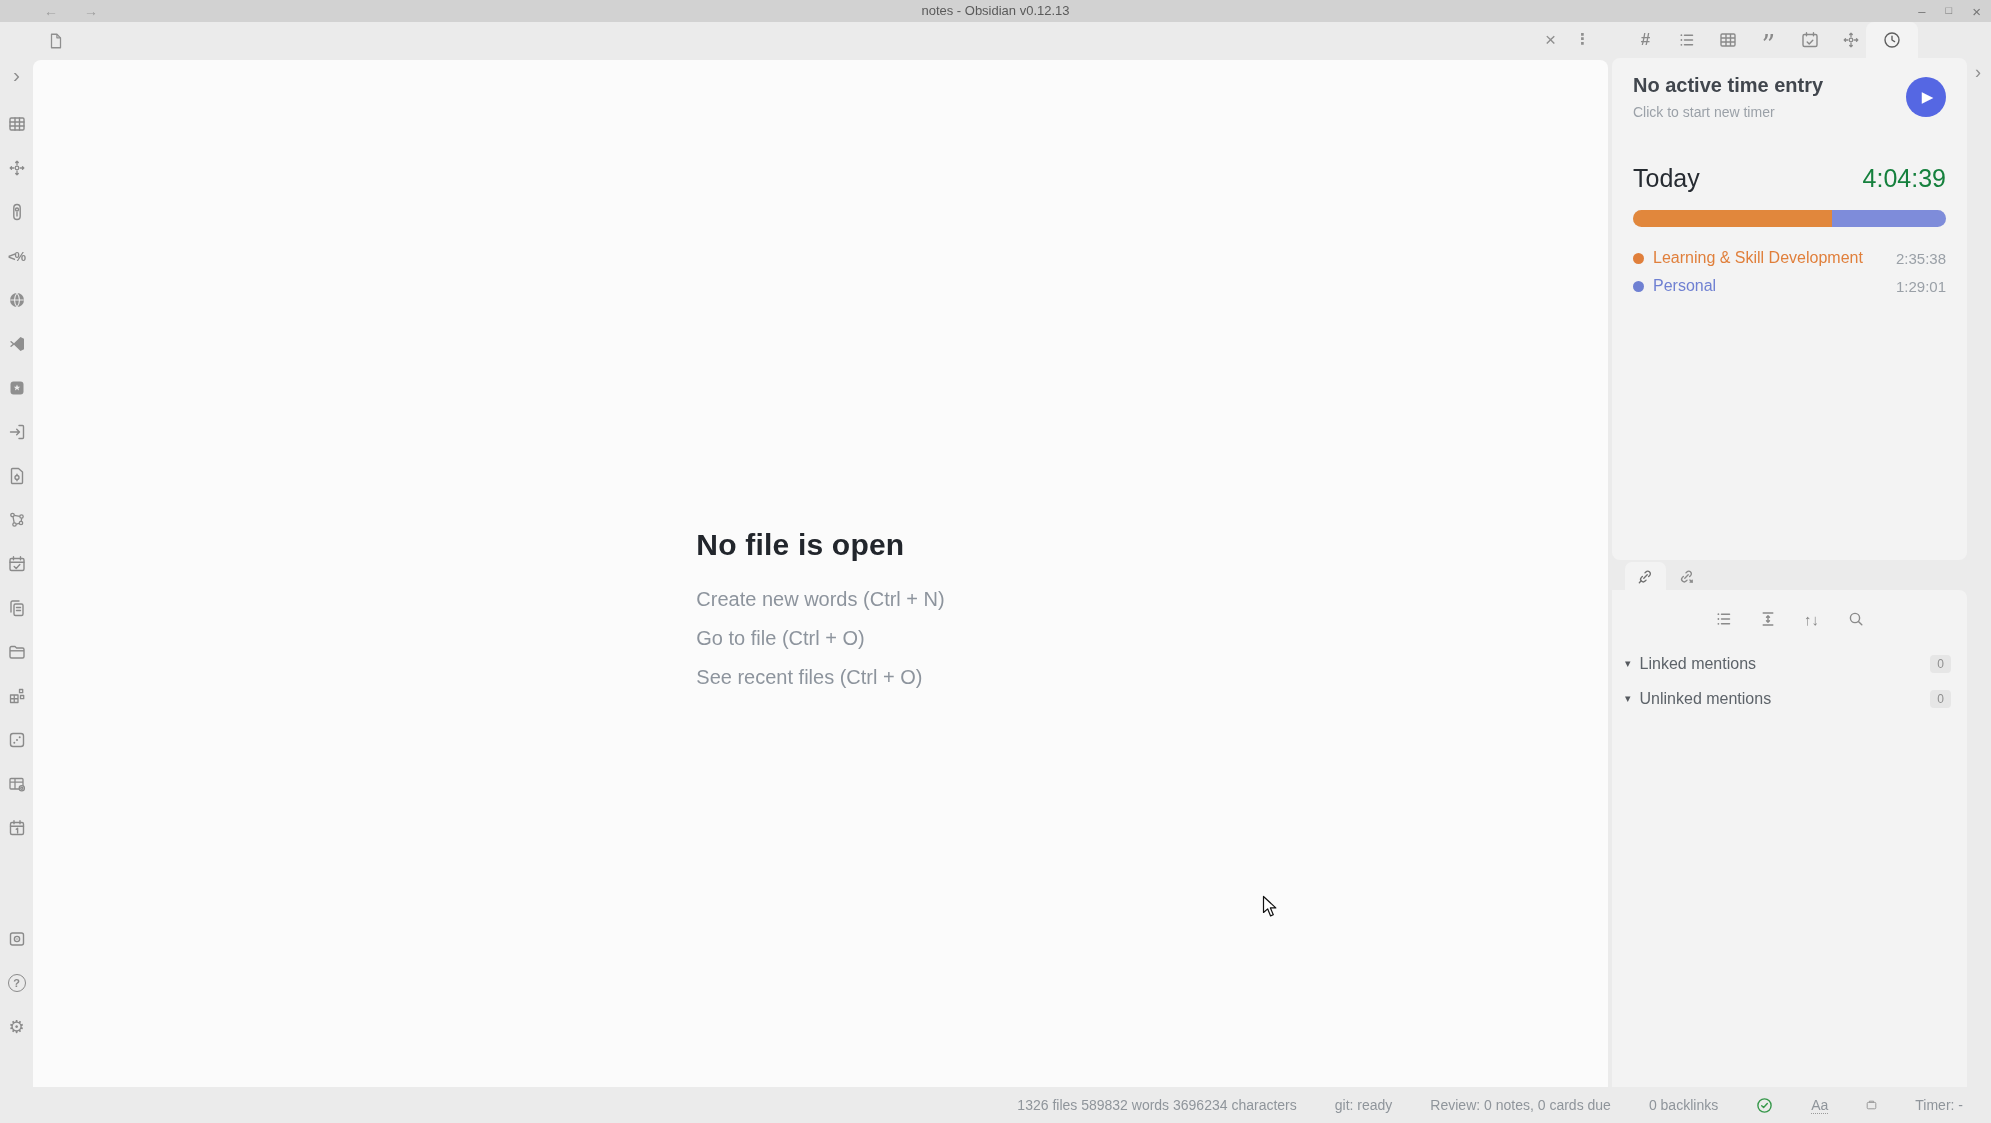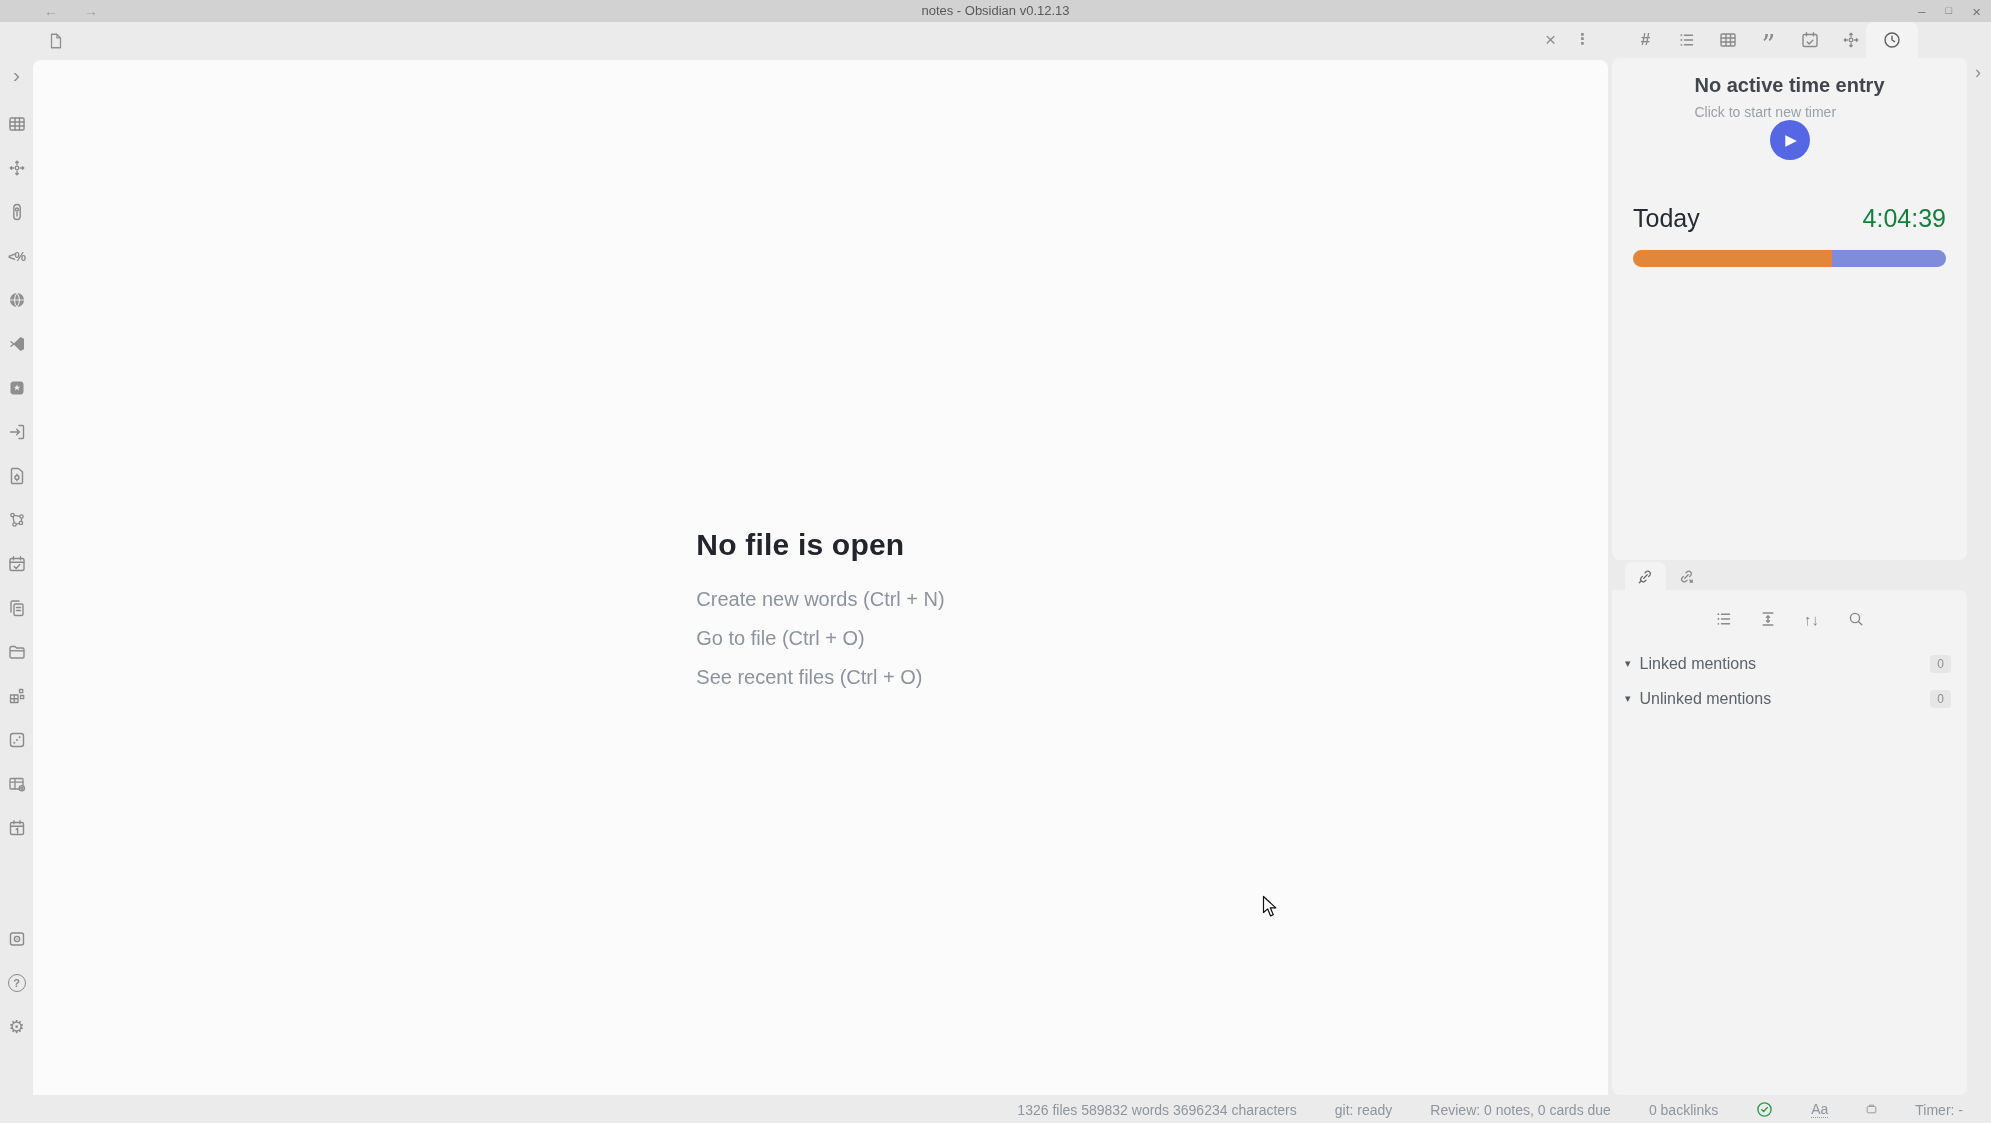--- a/index.html
+++ b/index.html
@@ -41,21 +41,21 @@
   .empty-title { font-size:30px; font-weight:700; color:#22262c; margin-bottom:26px; letter-spacing:.2px; }
   .empty-link { display:block; font-size:20px; color:#8d949d; margin-bottom:16px; cursor:pointer; text-decoration:none; }
   
   .right-sidebar { position:absolute; left:1608px; top:22px; width:363px; bottom:28px; }
   .rs-tabbar { position:absolute; top:0; left:0; right:0; height:36px; display:flex; padding-left:17px; }
   .rs-tab { width:41px; height:36px; display:flex; align-items:center; justify-content:center; cursor:pointer; }
   .rs-tab.active { background:#f3f3f3; border-radius:8px 8px 0 0; width:52px; margin:0 -5.5px; }
   .tab-glyph { color:#8a8a8a; font-size:17px; font-weight:700; }
   .quote-glyph { font-family:"DejaVu Serif","Liberation Serif",serif; font-size:27px; color:#8a8a8a; line-height:.4; position:relative; top:6px; }
   .timer-panel { position:absolute; top:36px; left:4px; right:4px; height:502px; background:#f3f3f3; border-radius:8px; }
-  .status-row { display:flex; align-items:center; justify-content:space-between; padding:16px 21px 0; cursor:pointer;flex-direction:column; }
+  .status-row { display:flex; align-items:center; justify-content:space-between; padding:16px 21px 0; cursor:pointer; }
   .status-title { font-size:20px; font-weight:700; color:#41464d; }
   .status-sub { font-size:14px; color:#9ba1a8; margin-top:7px; }
   .play-btn { width:40px; height:40px; border-radius:50%; display:flex; align-items:center; justify-content:center; cursor:pointer; }
   .play-glyph { color:#fff; font-size:15px; margin-left:3px; }
   .today-row { display:flex; align-items:baseline; justify-content:space-between; padding:0 21px; margin-top:44px; }
   .today-label { font-size:25px; font-weight:400; color:#262b31; }
   .today-total { font-size:25px; font-weight:400; color:#15803d; }
   .progress-bar { margin:17px 21px 0; height:17px; border-radius:8.5px; overflow:hidden; display:flex; background:#e0e0e0; }
   .progress-bar span { height:100%; display:block; }
   .legend { margin-top:17px; padding:0 21px; }
@@ -70,21 +70,21 @@
   .bl-toolbar { display:flex; justify-content:center; gap:22px; padding-top:18px; }
   .bl-toolbar .tool { width:22px; height:22px; display:flex; align-items:center; justify-content:center; cursor:pointer; color:#8a8a8a; font-size:15px; }
   .bl-sections { margin-top:16px; }
   .bl-section { display:flex; align-items:center; height:35px; padding:0 16px 0 13px; cursor:pointer; }
   .bl-triangle { font-size:11px; color:#55595e; margin-right:9px; }
   .bl-label { flex:1; font-size:16px; color:#5d6369; }
   .bl-badge { background:#e6e6e6; border-radius:4px; padding:2px 7px; font-size:12px; color:#8f8f8f; }
   .edge-strip { position:absolute; right:0; top:22px; bottom:28px; width:20px; }
   .edge-chevron { position:absolute; top:40px; left:4px; font-size:18px; color:#8f8f8f; cursor:pointer; }
   
-  .statusbar { position:absolute; left:0; right:0; bottom:0; height:27px; background:#ebebeb; display:flex; align-items:center; justify-content:flex-end; gap:38px; padding-right:28px; font-size:14px; color:#8f959b; }
+  .statusbar { position:absolute; left:0; right:0; bottom:0; height:36px; background:#ebebeb; display:flex; align-items:center; justify-content:flex-end; gap:38px; padding-right:28px; font-size:14px; color:#8f959b; }
   .sb-item { white-space:nowrap; }
   .sb-aa { border-bottom:1px dotted #9a9a9a; cursor:pointer; }
   .sb-icon { display:flex; align-items:center; }
   
   .cursor { position:absolute; left:1262px; top:895px; pointer-events:none; }
 </style>
 </head>
 <body>
 
 <div class="app">
@@ -308,20 +308,32 @@
           <span class="play-glyph">▶</span>
         </div>
       </div>
       <div class="today-row">
         <span class="today-label">Today</span>
         <span class="today-total">4:04:39</span>
       </div>
       <div class="progress-bar">
         <span style="width: 63.6%; background: rgb(225, 135, 60);"></span>
         <span style="width: 36.4%; background: rgb(126, 140, 218);"></span>
+      </div>
+      <div class="legend">
+        <div class="legend-row">
+          <span class="legend-dot" style="background: rgb(224, 127, 59);"></span>
+          <span class="legend-label" style="color: rgb(224, 127, 59);">Learning &amp; Skill Development</span>
+          <span class="legend-time">2:35:38</span>
+        </div>
+        <div class="legend-row">
+          <span class="legend-dot" style="background: rgb(111, 128, 210);"></span>
+          <span class="legend-label" style="color: rgb(111, 128, 210);">Personal</span>
+          <span class="legend-time">1:29:01</span>
+        </div>
       </div>
     </div>
 
     <div class="bl-tabbar">
       <div class="bl-tab active">
         <svg class="ic" width="19" height="19" viewBox="0 0 20 20" fill="none" stroke="#6f6f6f" stroke-width="1.4" stroke-linecap="round" stroke-linejoin="round">
             <path d="M11.8 8.2 8.2 11.8M9.4 6.2l1-1a2.75 2.75 0 0 1 3.9 3.9l-1 1M10.6 13.8l-1 1a2.75 2.75 0 0 1-3.9-3.9l1-1"></path>
             <path d="M5.2 14.8l-1.7 1.7"></path>
           </svg>
       </div>

